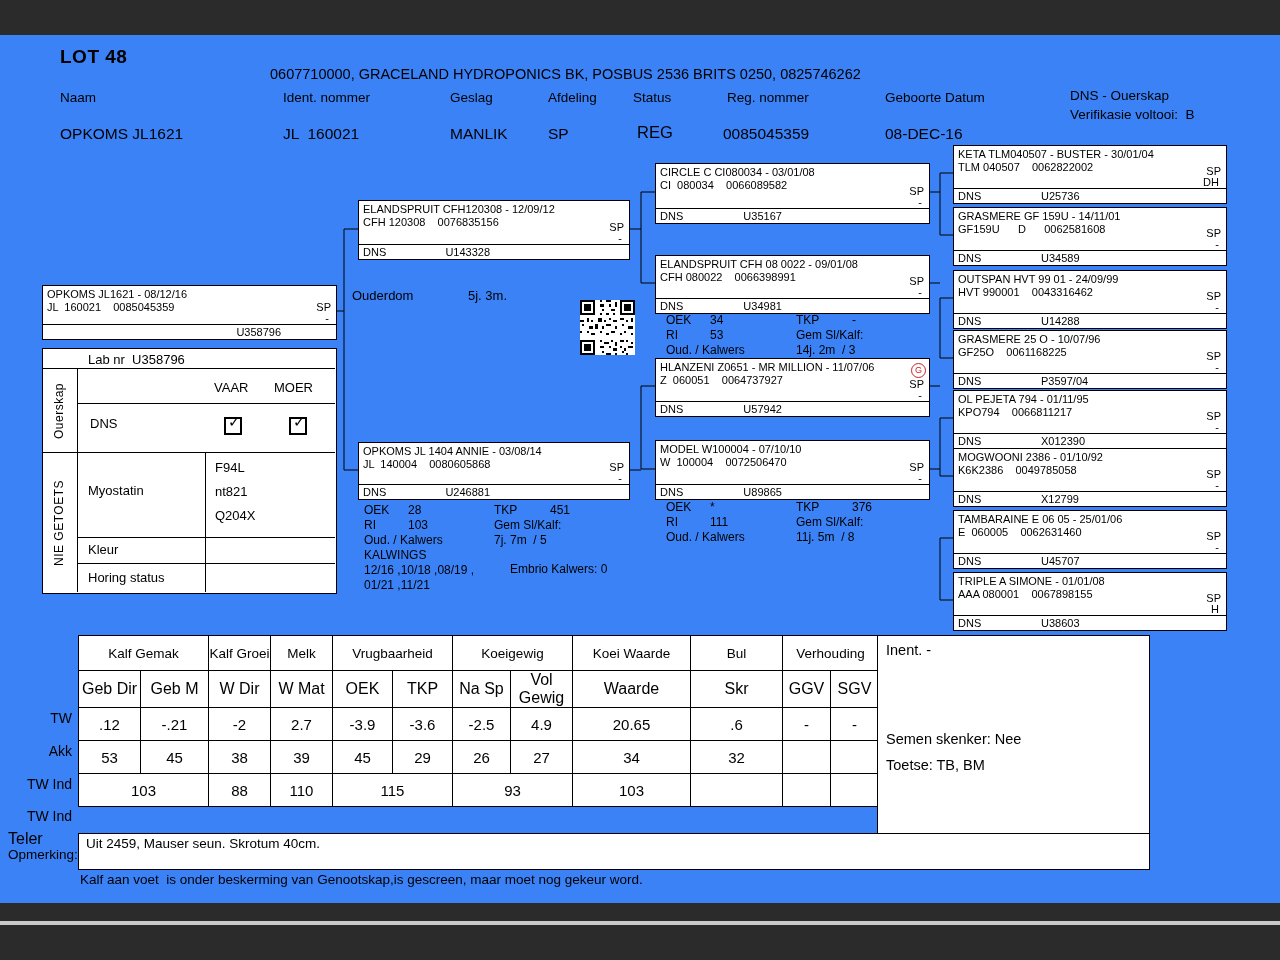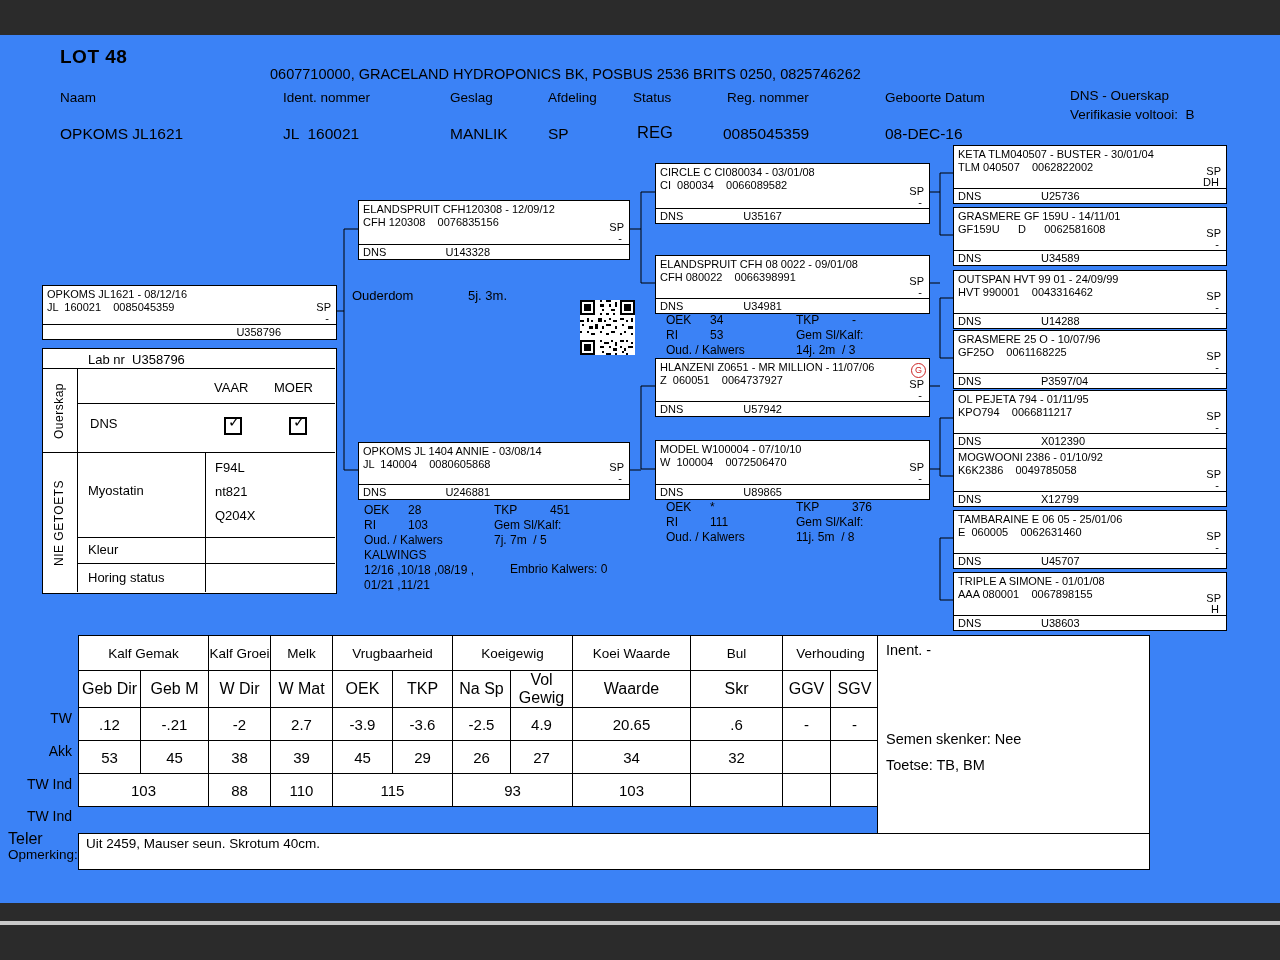--- a/index.html
+++ b/index.html
@@ -372,14 +372,15 @@
   <div class="boxed" style="left:877px;top:635px;width:271px;height:199px;"></div>
   <div class="panel-text" style="left:886px;top:642px;">Inent. -</div>
   <div class="panel-text" style="left:886px;top:731px;">Semen skenker: Nee</div>
   <div class="panel-text" style="left:886px;top:757px;">Toetse: TB, BM</div>
 
   <div class="abs" style="left:8px;top:830px;font-size:16px;">Teler</div>
   <div class="abs" style="left:8px;top:847px;font-size:13.5px;">Opmerking:</div>
   <div class="boxed" style="left:78px;top:833px;width:1070px;height:35px;"></div>
   <div class="abs" style="left:86px;top:836px;font-size:13.5px;">Uit 2459, Mauser seun. Skrotum 40cm.</div>
 
+  <div class="abs" style="left:80px;top:872px;font-size:13.5px;">Kalf aan voet  is onder beskerming van Genootskap,is gescreen, maar moet nog gekeur word.</div>
 
 </div>
 
 </body></html>

